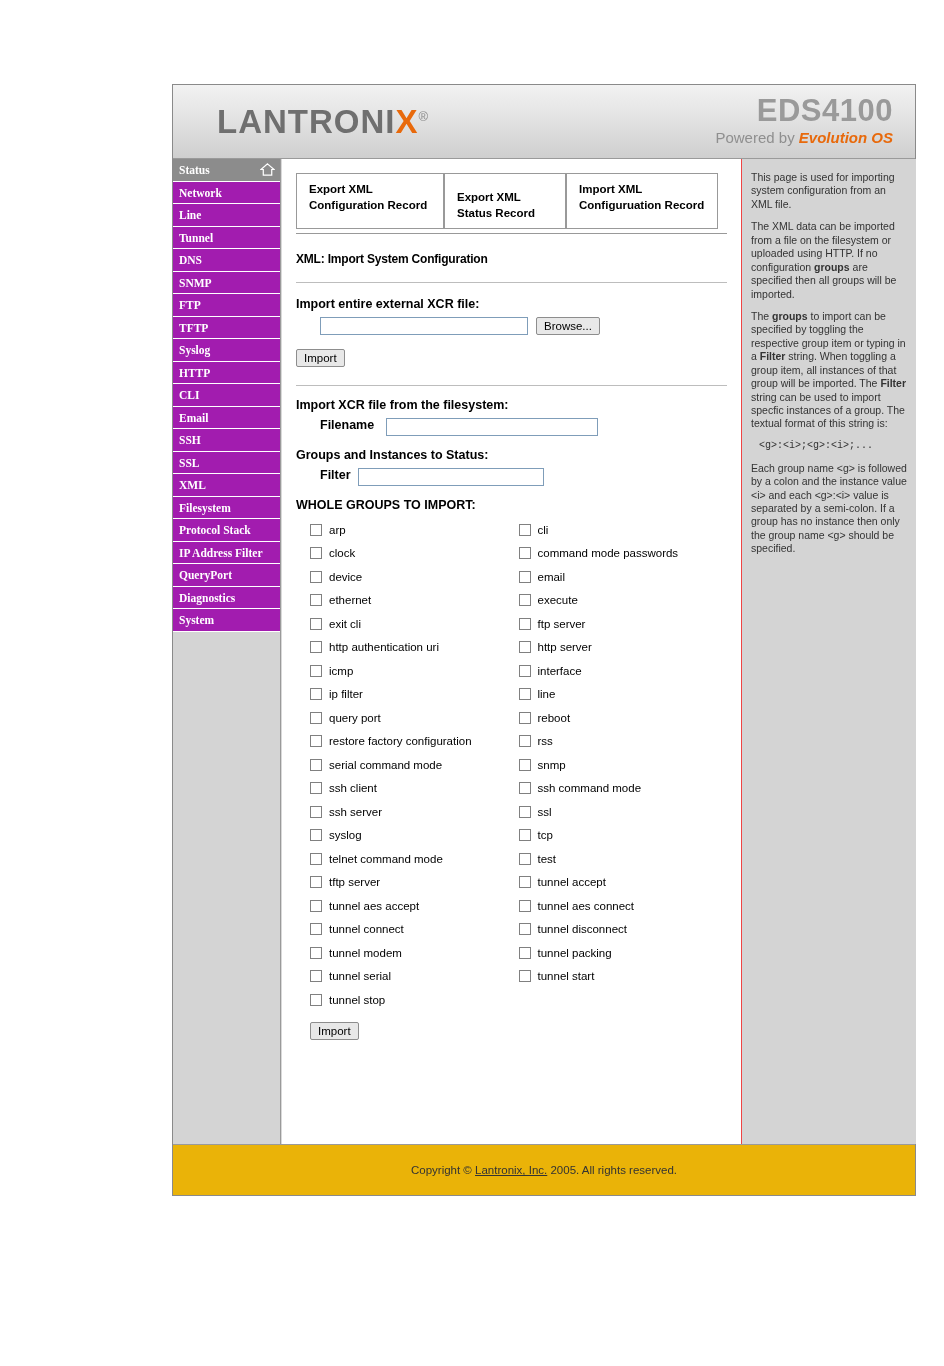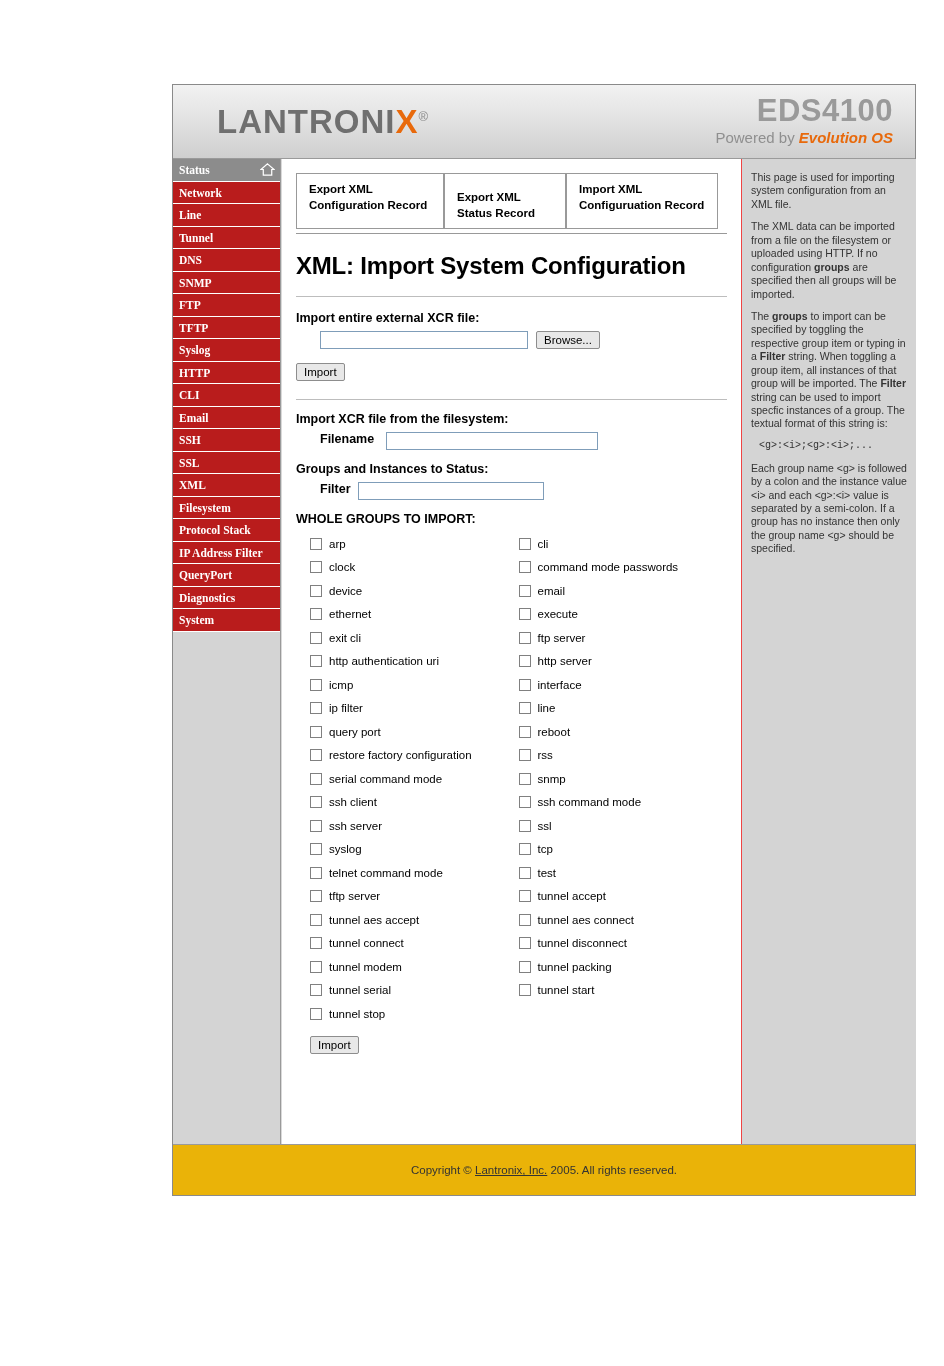--- a/index.html
+++ b/index.html
@@ -85,21 +85,21 @@
     width: 108px;
     height: 985px;
     background: #d4d4d4;
     border-right: 1px solid #9a9a9a;
     box-sizing: border-box;
     font-family: Liberation Serif, serif;
   }
   .nav-item {
     height: 22.5px;
     line-height: 22px;
-    background: #b91c1c;
+    background: #a21caf;
     color: #ffffff;
     font-size: 11.5px;
     font-weight: bold;
     padding-left: 6px;
     border-bottom: 1px solid #ffffff;
     box-sizing: border-box;
     position: relative;
   }
   .nav-item.status {
     background: #8c8c8c;
@@ -163,21 +163,21 @@
     font-size: 11.5px;
     font-weight: bold;
     color: #000000;
     padding: 8px 8px 0 12px;
     line-height: 1.35;
   }
   .tab1 { left: 0px; width: 148px; }
   .tab2 { left: 148px; width: 122px; padding-top: 16px; }
   .tab3 { left: 270px; width: 152px; }
   .page-title {
-    font-size: 24px;
+    font-size: 12px;
     font-weight: bold;
     color: #000000;
     margin: 18px 0 14px 0;
     padding-bottom: 16px;
     border-bottom: 1px solid #bdbdbd;
     letter-spacing: -0.2px;
   }
   .section-label {
     font-size: 12.5px;
     font-weight: bold;

